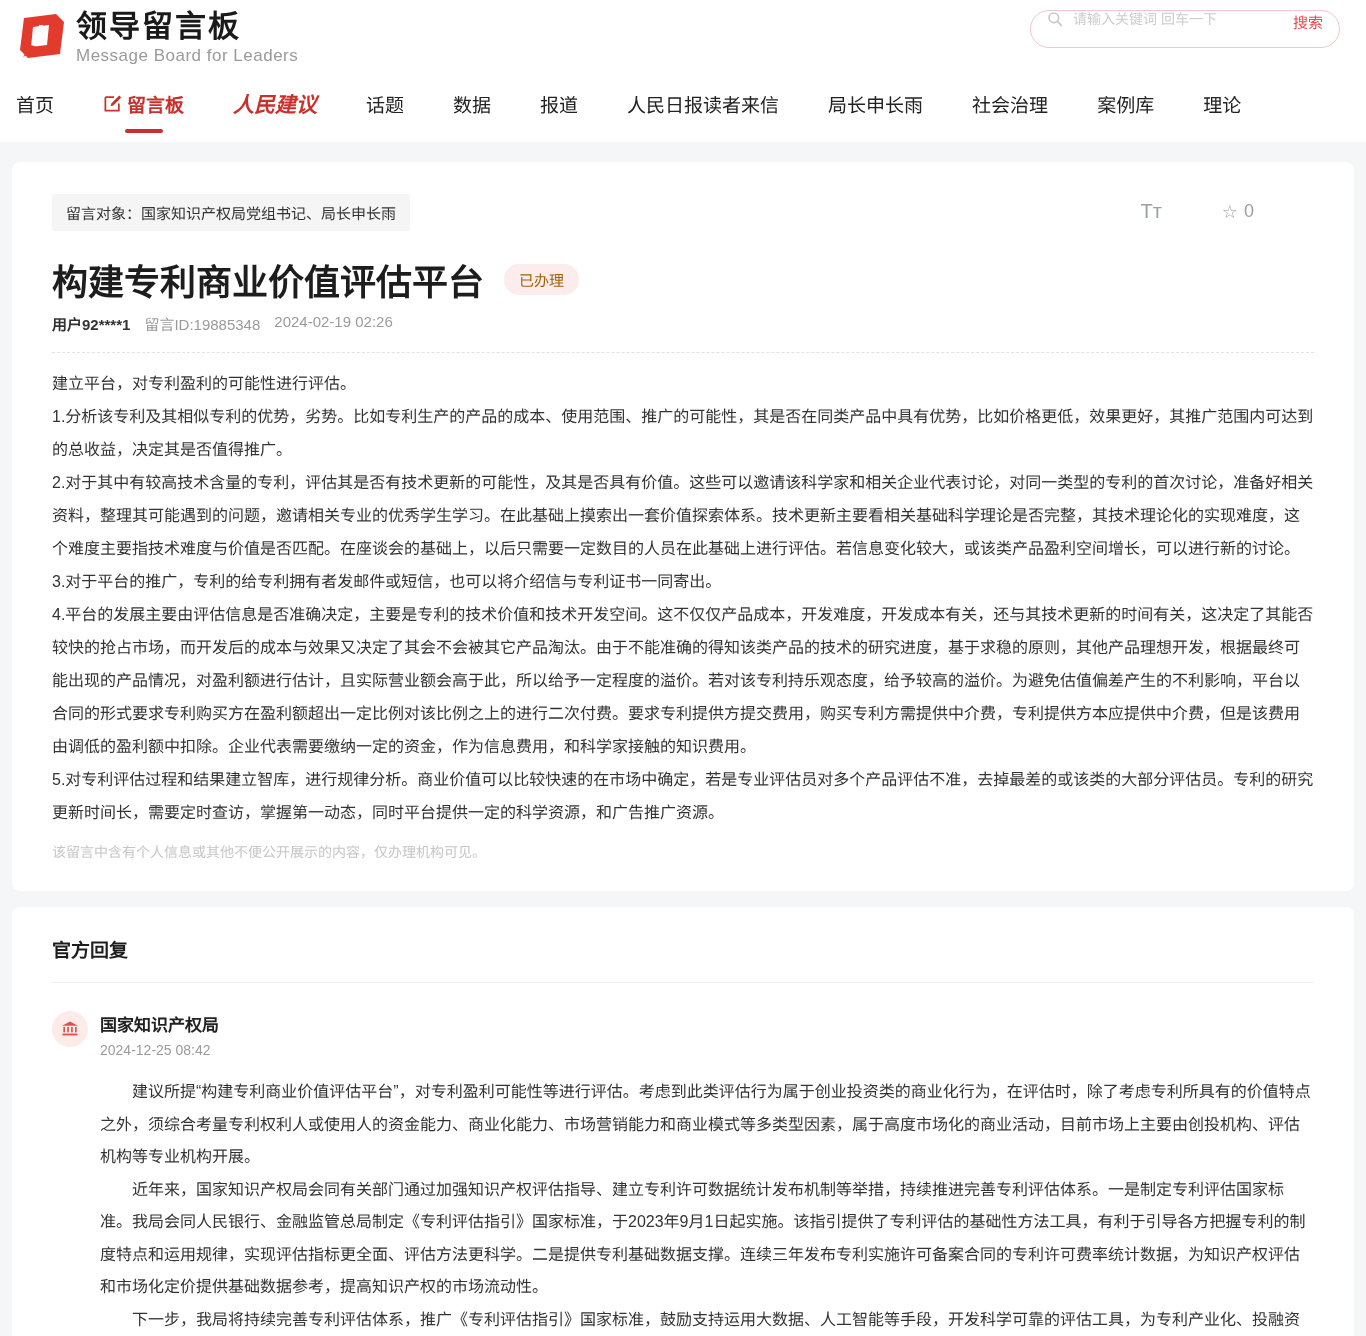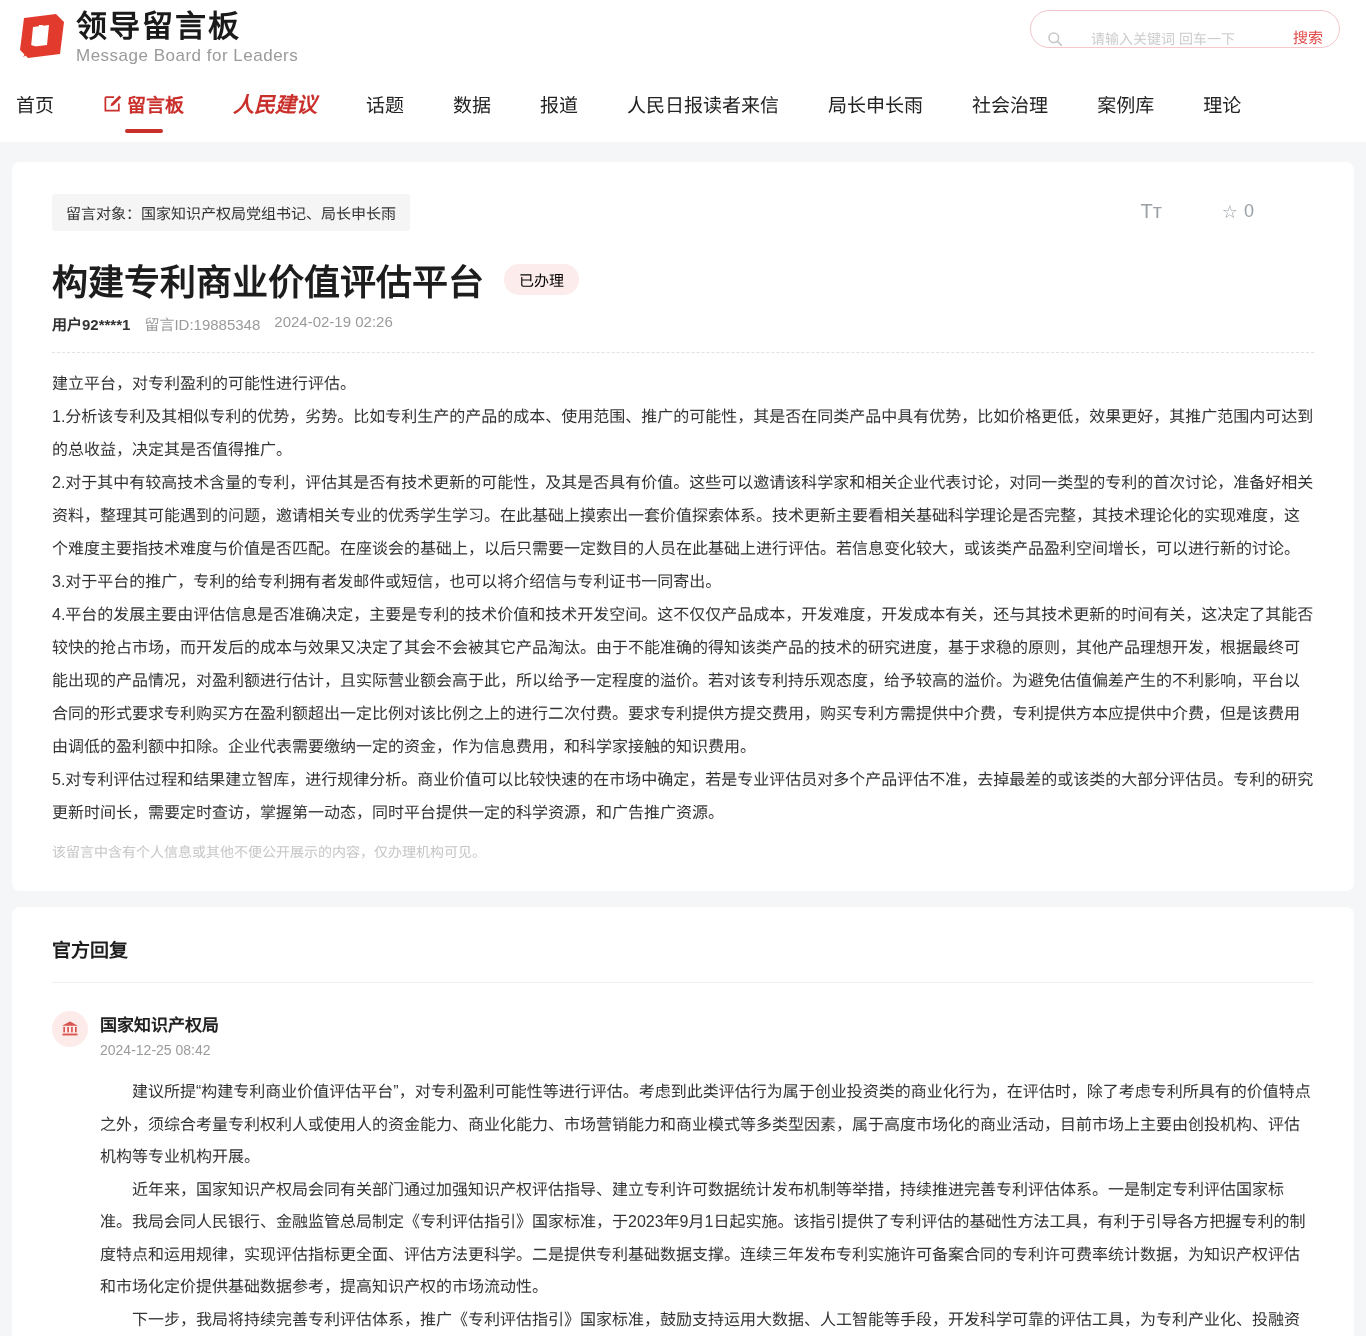--- a/index.html
+++ b/index.html
@@ -6,42 +6,42 @@
   html,body { width:1366px; height:1336px; overflow:hidden; background:#f5f6f7;
     font-family:"Liberation Sans","DejaVu Sans",sans-serif; }
   
   .header { background:#fff; padding:10px 14px 0 14px; height:142px; position:relative; }
   .logo-row { display:flex; align-items:flex-start; }
   .logo { display:flex; align-items:center; gap:10px; cursor:pointer; }
   .logo-mark { width:52px; height:52px; }
   .logo-text .cn { font-size:31px; font-weight:bold; color:#1a1a1a; letter-spacing:2px; line-height:1.1; }
   .logo-text .en { font-size:17px; color:#9a9a9a; letter-spacing:0.5px; margin-top:2px; }
   .searchbox { position:absolute; right:26px; top:10px; width:310px; height:38px;
-    border:1px solid #f2c6cb; border-radius:20px; display:flex; align-items:flex-end; padding:0 16px; background:#fff;gap:18px; }
+    border:1px solid #f2c6cb; border-radius:20px; display:flex; align-items:flex-start; padding:0 16px; background:#fff; }
   .searchbox svg { flex:0 0 auto; }
   .searchbox input { border:none; outline:none; flex:1; margin-left:10px; font-size:14px; color:#333; background:transparent; }
   .searchbox input::placeholder { color:#ccc; }
   .search-btn { color:#e14b48; font-size:15px; cursor:pointer; flex:0 0 auto; }
   .nav { display:flex; align-items:center; gap:49px; margin-top:22px; padding-left:2px; font-size:19px; color:#222; }
   .nav-item { cursor:pointer; position:relative; display:flex; align-items:center; gap:5px; white-space:nowrap; }
   .nav-item.active { color:#c9302c; font-weight:bold; }
   .nav-item.active .underline { position:absolute; left:50%; transform:translateX(-50%); bottom:-16px;
     width:38px; height:4px; background:#c9302c; border-radius:2px; }
   .nav-item.brand { color:#c9302c; font-weight:bold; font-style:italic; font-size:21px; }
   
   .card { background:#fff; border-radius:8px; margin:0 12px; }
   .msg-card { margin-top:20px; padding:32px 40px 30px 40px; }
   .card-head { display:flex; justify-content:space-between; align-items:flex-start;gap:46px; }
   .target-pill { background:#f5f5f5; color:#333; font-size:15px; padding:8px 14px; border-radius:3px; }
   .tools { display:flex; align-items:center; gap:60px; color:#9aa0a6; margin-top:6px; padding-right:60px; }
   .tool-font { font-size:20px; cursor:pointer; }
   .tool-star { font-size:18px; cursor:pointer; display:flex; align-items:center; gap:6px; }
   .title-row { display:flex; align-items:center; gap:20px; margin-top:22px; }
   .msg-title { font-size:36px; font-weight:bold; color:#1d1d1d; }
-  .status-badge { background:#fdecec; color:#000000; font-size:15px; padding:5px 15px; border-radius:15px; }
+  .status-badge { background:#fdecec; color:#a16207; font-size:15px; padding:5px 15px; border-radius:15px; }
   .meta-row { display:flex; align-items:flex-start; gap:14px; margin-top:8px; font-size:15px; }
   .meta-user { color:#333; font-weight:bold; }
   .meta-gray { color:#9b9b9b; }
   .dashed { border-top:1px dashed #e2e2e2; margin-top:18px; }
   .msg-body { margin-top:14px; }
   .msg-body p { font-size:16px; color:#333; line-height:33px; }
   .privacy-note { color:#c6c6c6; font-size:14px; margin-top:12px; }
   
   .reply-card { margin-top:16px; padding:28px 40px 20px 40px; height:470px; overflow:hidden; }
   .reply-heading { font-size:19px; font-weight:bold; color:#1d1d1d; }

